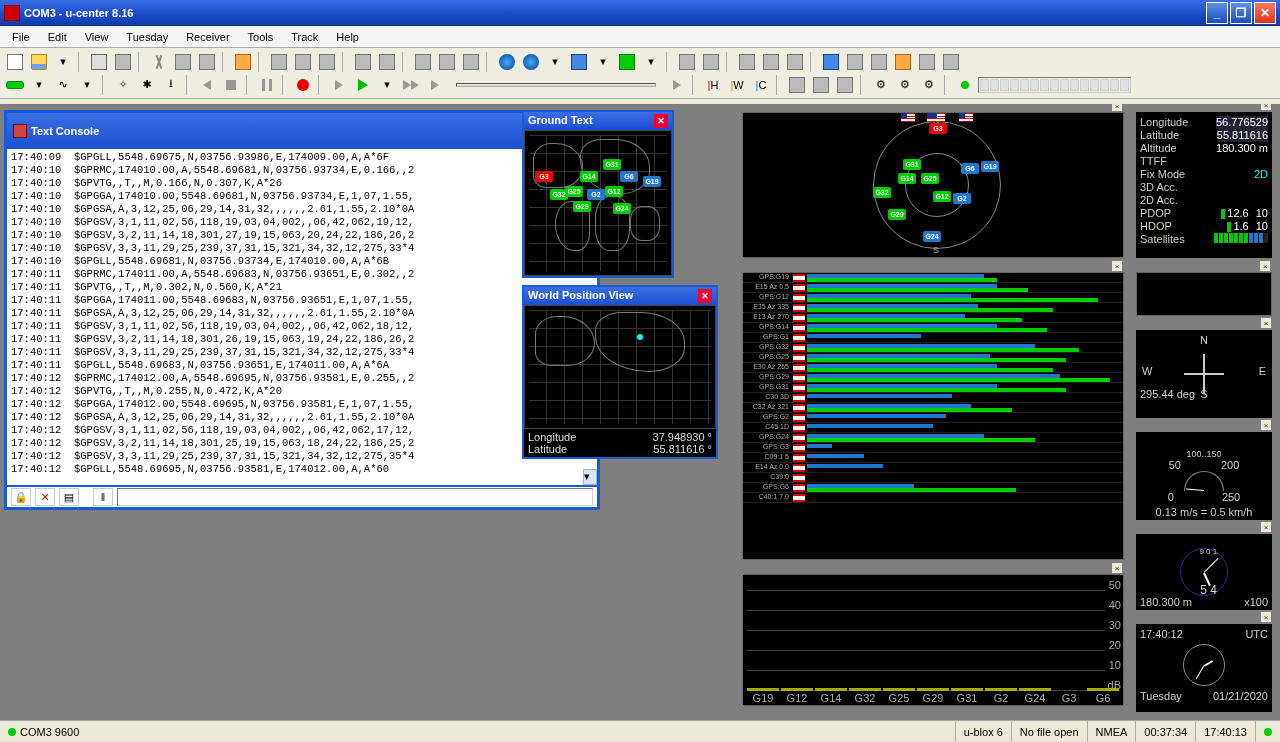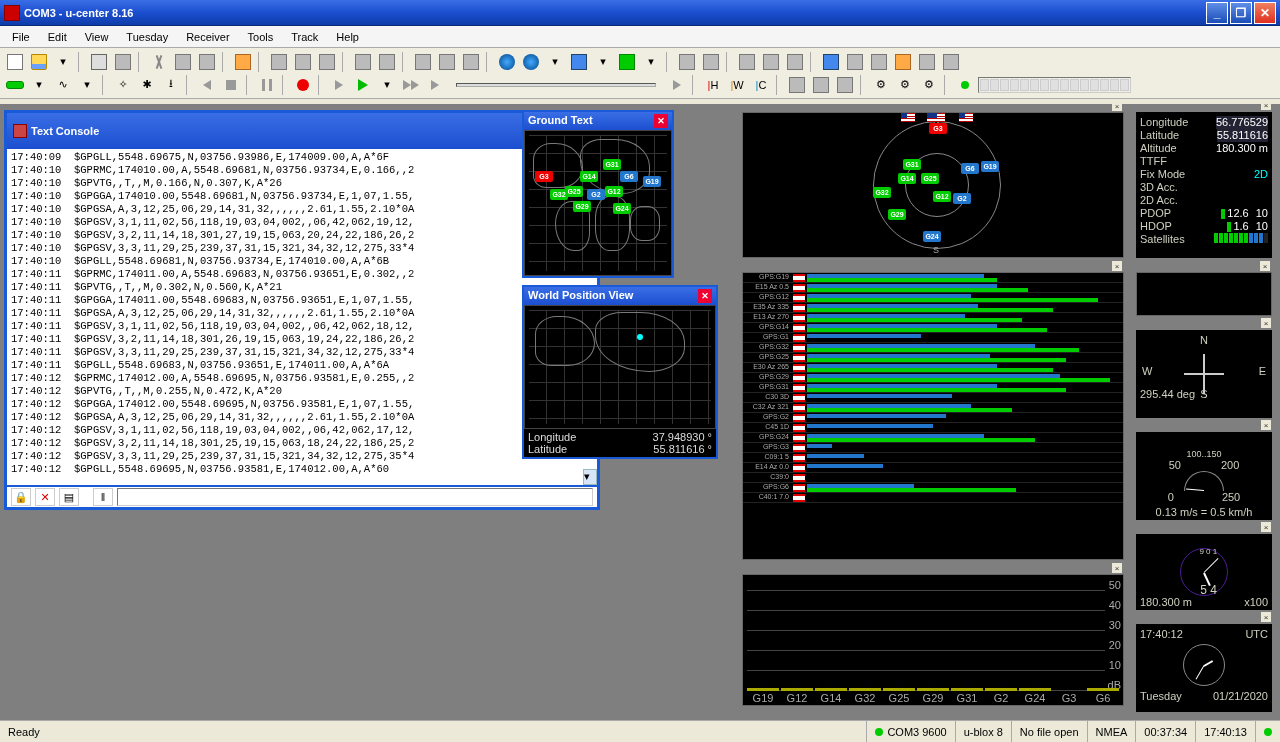--- a/index.html
+++ b/index.html
@@ -865,26 +865,25 @@
         <div>G2</div>
         <div>G24</div>
         <div>G3</div>
         <div>G6</div>
       </div>
   </div>
 
 </div>
 
 <div class="status">
-  <div class="seg">Ready</div>
   <div class="seg">
       <div class="led g"></div>
       <span>COM3 9600</span>
     </div>
-  <div class="seg">u-blox 8</div>
+  <div class="seg">u-blox 6</div>
   <div class="seg">No file open</div>
   <div class="seg">NMEA</div>
   <div class="seg">00:37:34</div>
   <div class="seg">17:40:13</div>
   <div class="seg">
       <div class="led g"></div>
     </div>
 </div>
 
 </body></html>

